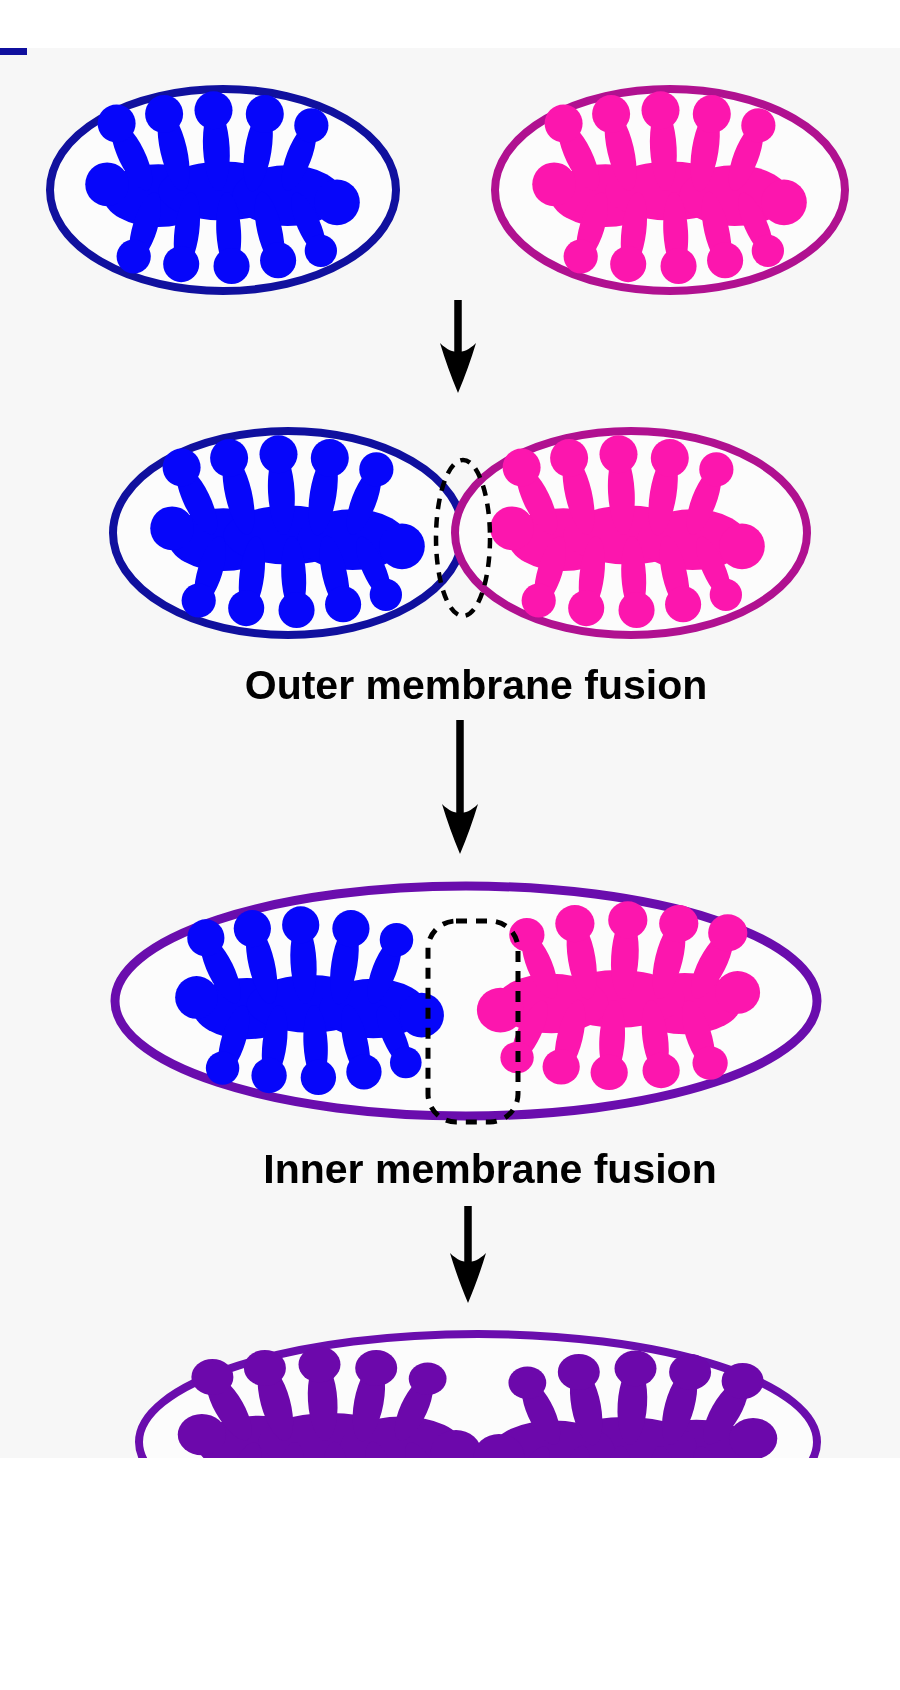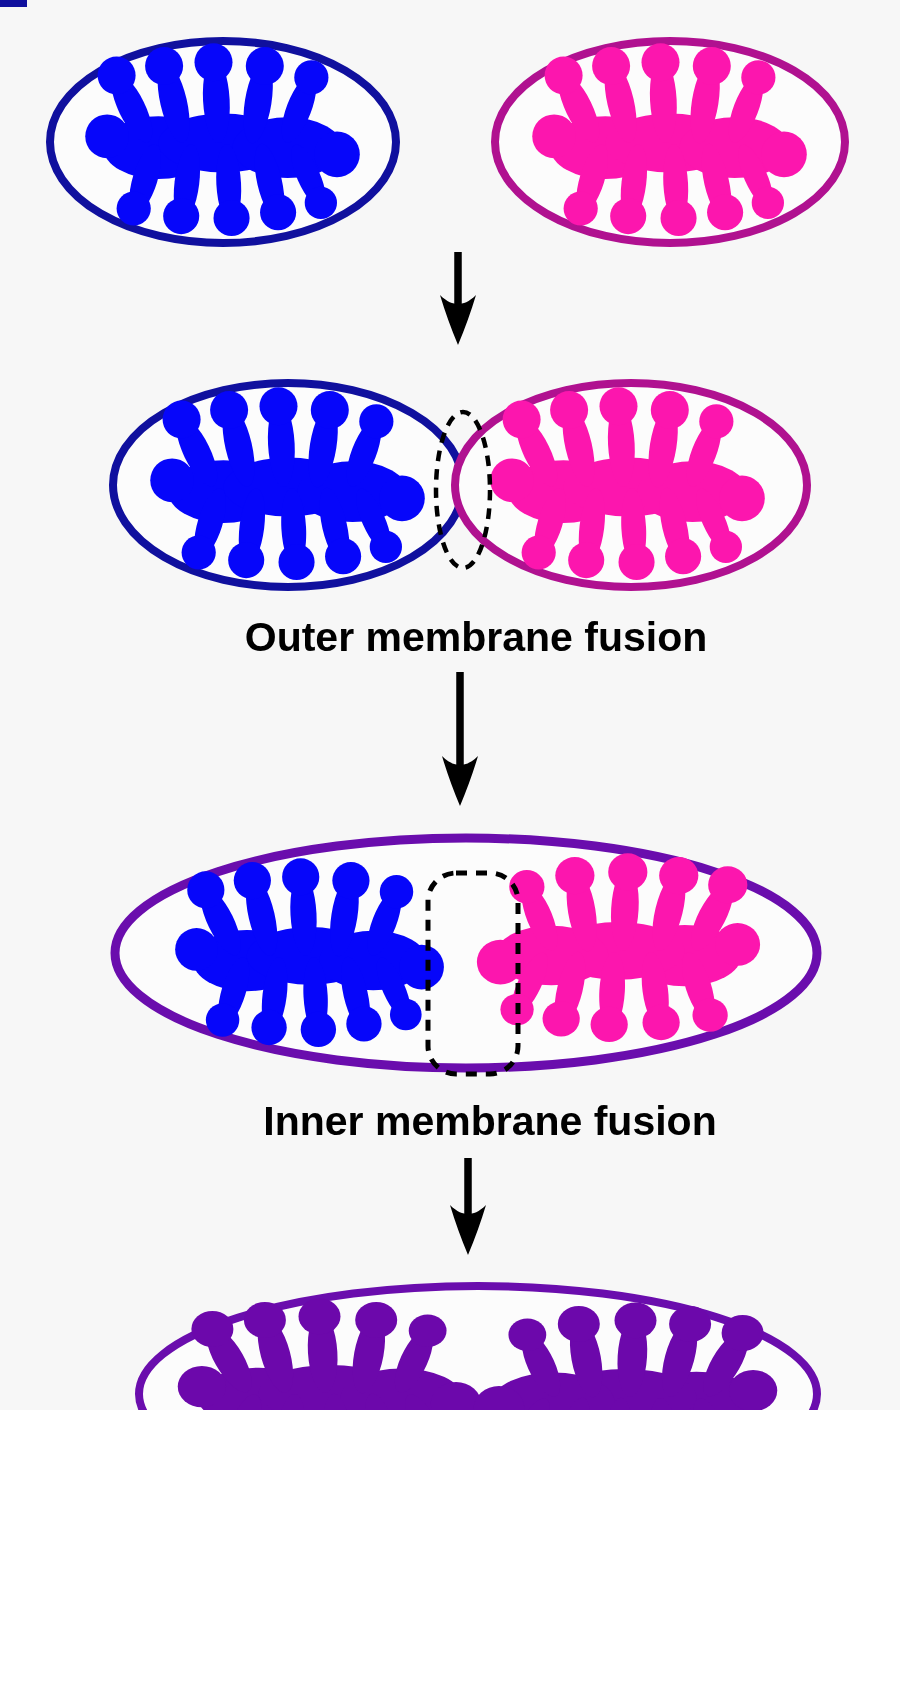--- a/index.html
+++ b/index.html
@@ -1,20 +1,20 @@
 <!DOCTYPE html>
 <html><head>
 <meta charset="utf-8">
 <style>
   html, body { margin: 0; padding: 0; }
   body {
     width: 900px;
     font-family: "Liberation Sans", sans-serif;
   }
-  #canvas-wrap { width: 900px; height: 1410px; position: relative; }
+  #canvas-wrap { width: 900px; height: 1410px; position: relative; margin-top: 48px; }
   svg { display: block; }
   .fusion-label {
     font-family: "Liberation Sans", sans-serif;
     font-weight: bold;
     font-size: 41px;
     text-anchor: middle;
   }
 </style>
 </head>
 <body>

